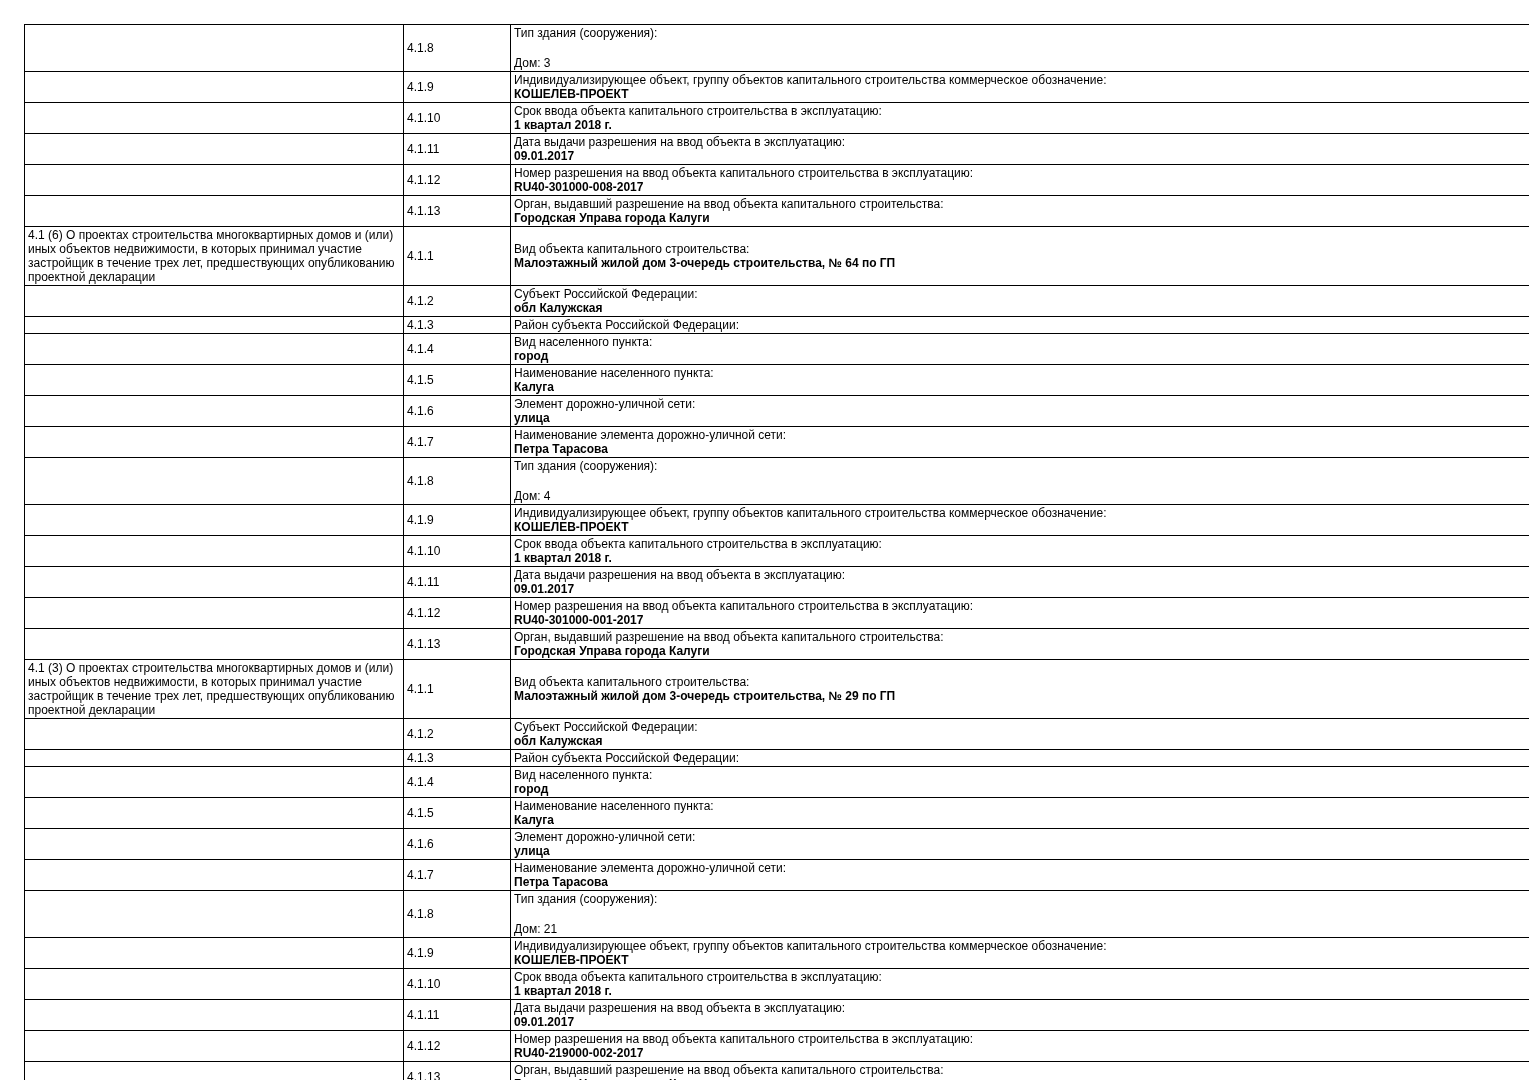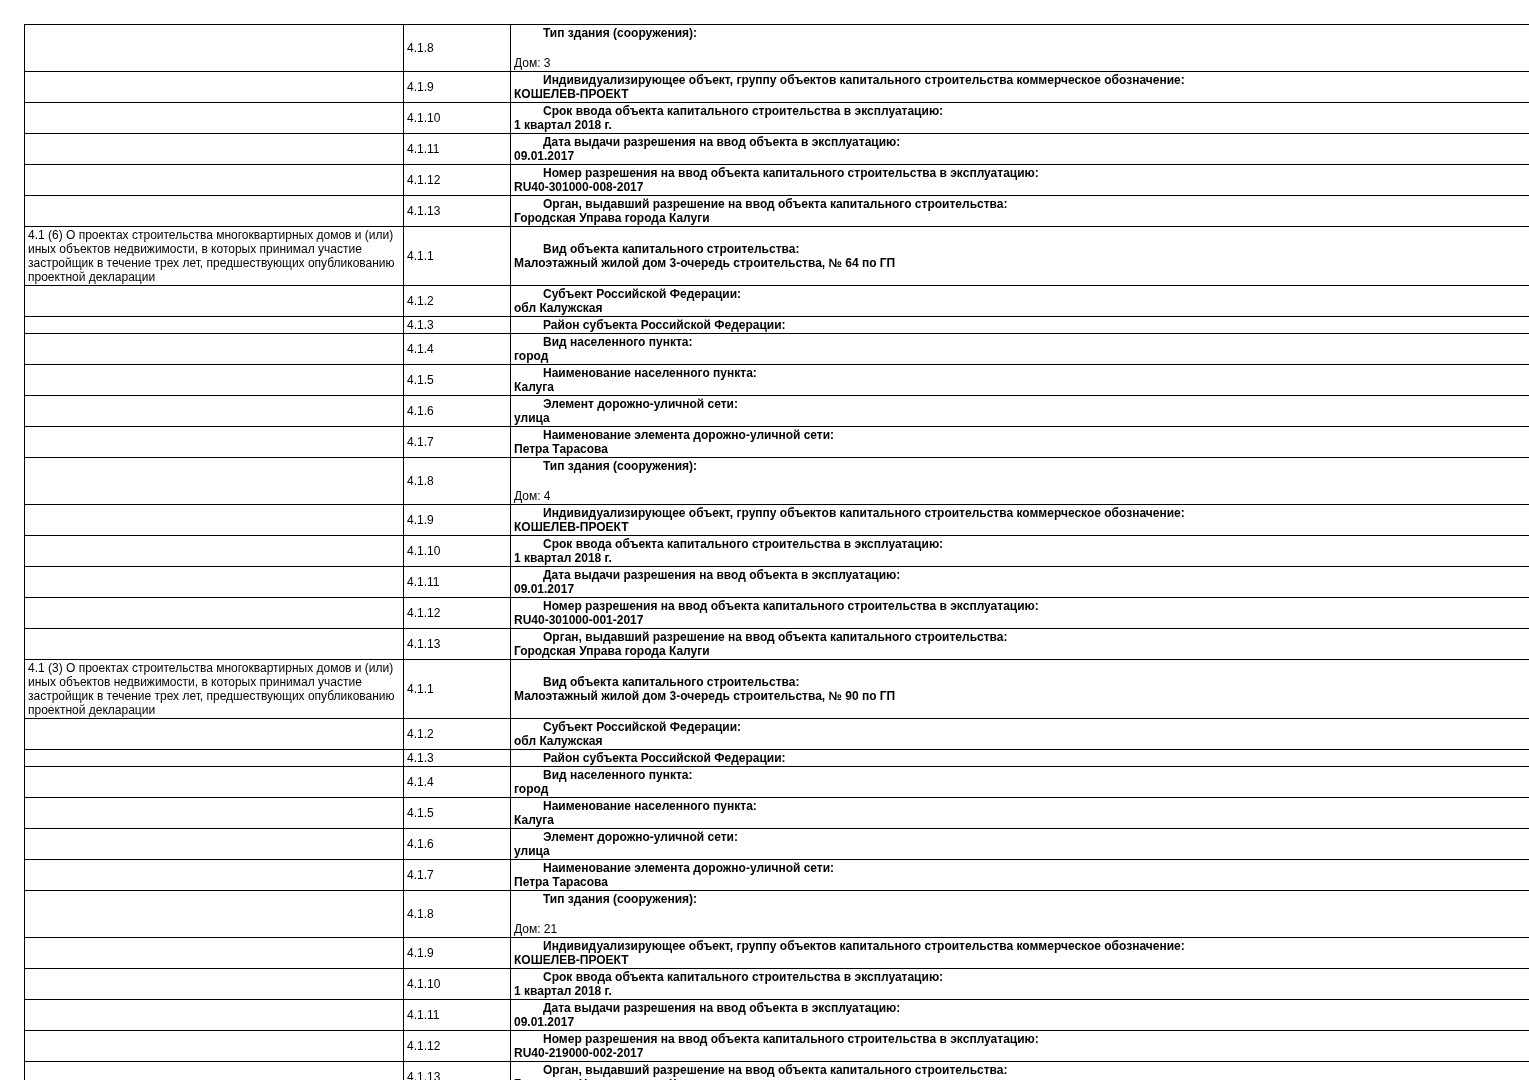--- a/index.html
+++ b/index.html
@@ -39,22 +39,21 @@
   td.content {
     vertical-align: top;
   }
   tr.section td.content {
     vertical-align: middle;
   }
   tr.section td.desc {
     height: 56px;
   }
   .label {
-    font-weight: bold;
-    margin-left: 29px;
+    font-weight: normal;
   }
   .value {
     font-weight: bold;
   }
   .value.plain {
     font-weight: normal;
     margin-top: 16px;
   }
 </style>
 </head>
@@ -213,21 +212,21 @@
     <td class="content">
       <div class="label">Орган, выдавший разрешение на ввод объекта капитального строительства:</div>
       <div class="value">Городская Управа города Калуги</div>
     </td>
   </tr>
         <tr class="section">
     <td class="desc">4.1 (3) О проектах строительства многоквартирных домов и (или) иных объектов недвижимости, в которых принимал участие застройщик в течение трех лет, предшествующих опубликованию проектной декларации</td>
     <td class="code">4.1.1</td>
     <td class="content">
       <div class="label">Вид объекта капитального строительства:</div>
-      <div class="value">Малоэтажный жилой дом 3-очередь строительства, № 90 по ГП</div>
+      <div class="value">Малоэтажный жилой дом 3-очередь строительства, № 29 по ГП</div>
     </td>
   </tr>
         <tr>
     <td class="desc"></td>
     <td class="code">4.1.2</td>
     <td class="content">
       <div class="label">Субъект Российской Федерации:</div>
       <div class="value">обл Калужская</div>
     </td>
   </tr>

